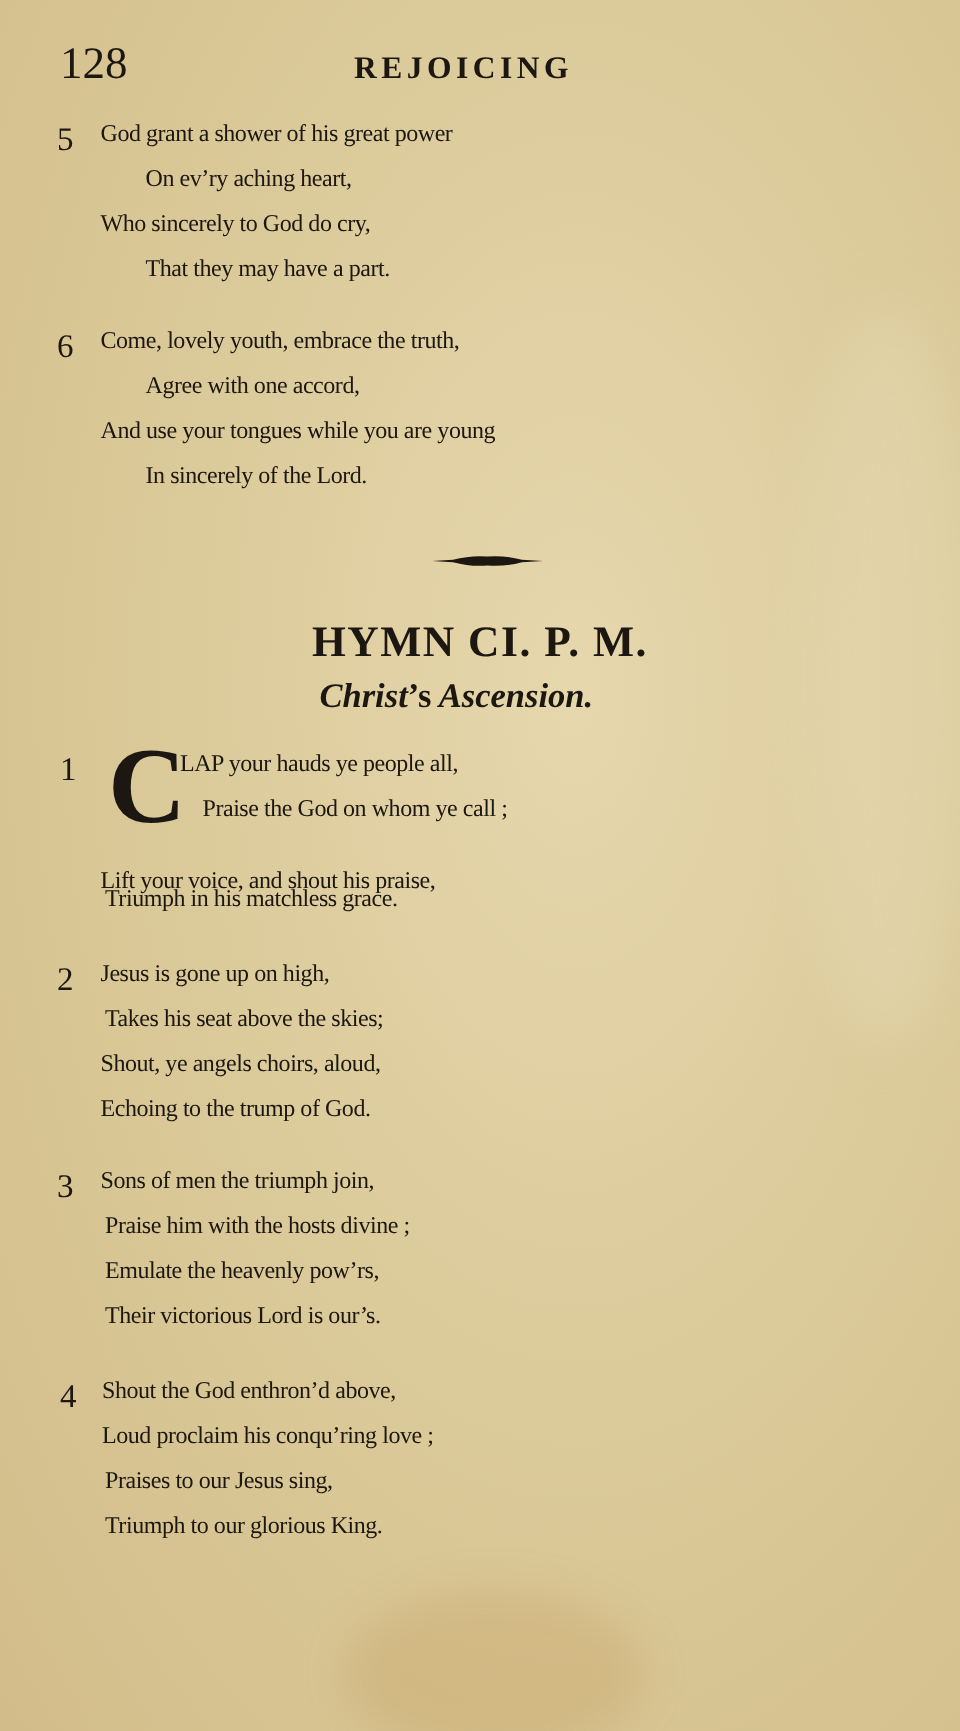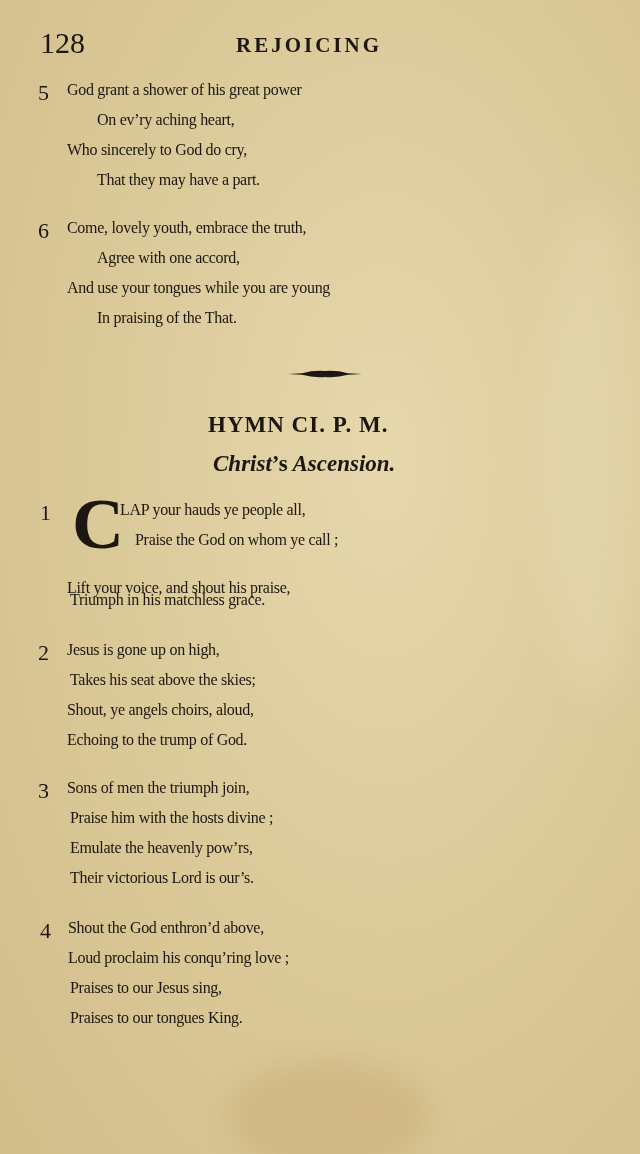--- a/index.html
+++ b/index.html
@@ -9,21 +9,21 @@
       font-family: "Liberation Serif", "DejaVu Serif", serif;
       color:#1c1710;
     }
     .stain { position:absolute; border-radius:50%; pointer-events:none; }
     .abs { position:absolute; white-space:nowrap; }
     .pagenum { left:40px; top:26px; font-size:30px; }
     .runhead { left:236px; top:33px; font-size:21px; letter-spacing:3px; font-weight:bold; }
     .line { font-size:16px; line-height:30px; letter-spacing:-0.3px; }
     .num { font-size:22px; }
     .ornament { left:288px; top:370px; width:74px; height:8px; }
-    .hymn-title { left:208px; top:412px; font-size:23px; font-weight:bold; letter-spacing:1px; }
+    .hymn-title { left:208px; top:412px; font-size:29px; font-weight:bold; letter-spacing:1px; }
     .subtitle { left:213px; top:451px; font-size:23px; font-style:italic; font-weight:bold; }
     .dropcap { left:72px; top:494px; font-size:72px; line-height:60px; font-weight:bold; }
   </style>
 </head>
 <body>
 
 <div class="stain" style="left:230px;top:1060px;width:200px;height:110px;background:rgba(180,130,60,0.18);filter:blur(14px);"></div>
 <div class="stain" style="left:540px;top:200px;width:110px;height:500px;background:rgba(240,230,200,0.25);filter:blur(20px);"></div>
 
 <div class="abs pagenum">128</div>
@@ -32,21 +32,21 @@
 <div class="abs line num" style="left:38px;top:78px;">5</div>
 <div class="abs line" style="left:67px;top:75px;">God grant a shower of his great power</div>
 <div class="abs line" style="left:97px;top:105px;">On ev’ry aching heart,</div>
 <div class="abs line" style="left:67px;top:135px;">Who sincerely to God do cry,</div>
 <div class="abs line" style="left:97px;top:165px;">That they may have a part.</div>
 
 <div class="abs line num" style="left:38px;top:216px;">6</div>
 <div class="abs line" style="left:67px;top:213px;">Come, lovely youth, embrace the truth,</div>
 <div class="abs line" style="left:97px;top:243px;">Agree with one accord,</div>
 <div class="abs line" style="left:67px;top:273px;">And use your tongues while you are young</div>
-<div class="abs line" style="left:97px;top:303px;">In praising of the That.</div>
+<div class="abs line" style="left:97px;top:303px;">In sincerely of the Lord.</div>
 
 <svg class="abs ornament" viewBox="0 0 74 8">
   <path d="M0 4 L14 3.2 Q26 0 37 1 Q48 0 60 3.2 L74 4 L60 4.8 Q48 8 37 7 Q26 8 14 4.8 Z" fill="#1c1710"></path>
 </svg>
 
 <div class="abs hymn-title">HYMN CI.   P. M.</div>
 <div class="abs subtitle"><span>Christ</span><span style="font-style:normal;">’s</span><span> Ascension.</span></div>
 
 <div class="abs line num" style="left:40px;top:498px;">1</div>
 <div class="abs dropcap">C</div>
@@ -64,13 +64,13 @@
 <div class="abs line num" style="left:38px;top:776px;">3</div>
 <div class="abs line" style="left:67px;top:773px;">Sons of men the triumph join,</div>
 <div class="abs line" style="left:70px;top:803px;">Praise him with the hosts divine ;</div>
 <div class="abs line" style="left:70px;top:833px;">Emulate the heavenly pow’rs,</div>
 <div class="abs line" style="left:70px;top:863px;">Their victorious Lord is our’s.</div>
 
 <div class="abs line num" style="left:40px;top:916px;">4</div>
 <div class="abs line" style="left:68px;top:913px;">Shout the God enthron’d above,</div>
 <div class="abs line" style="left:68px;top:943px;">Loud proclaim his conqu’ring love ;</div>
 <div class="abs line" style="left:70px;top:973px;">Praises to our Jesus sing,</div>
-<div class="abs line" style="left:70px;top:1003px;">Praises to our tongues King.</div>
+<div class="abs line" style="left:70px;top:1003px;">Triumph to our glorious King.</div>
 
 </body></html>

